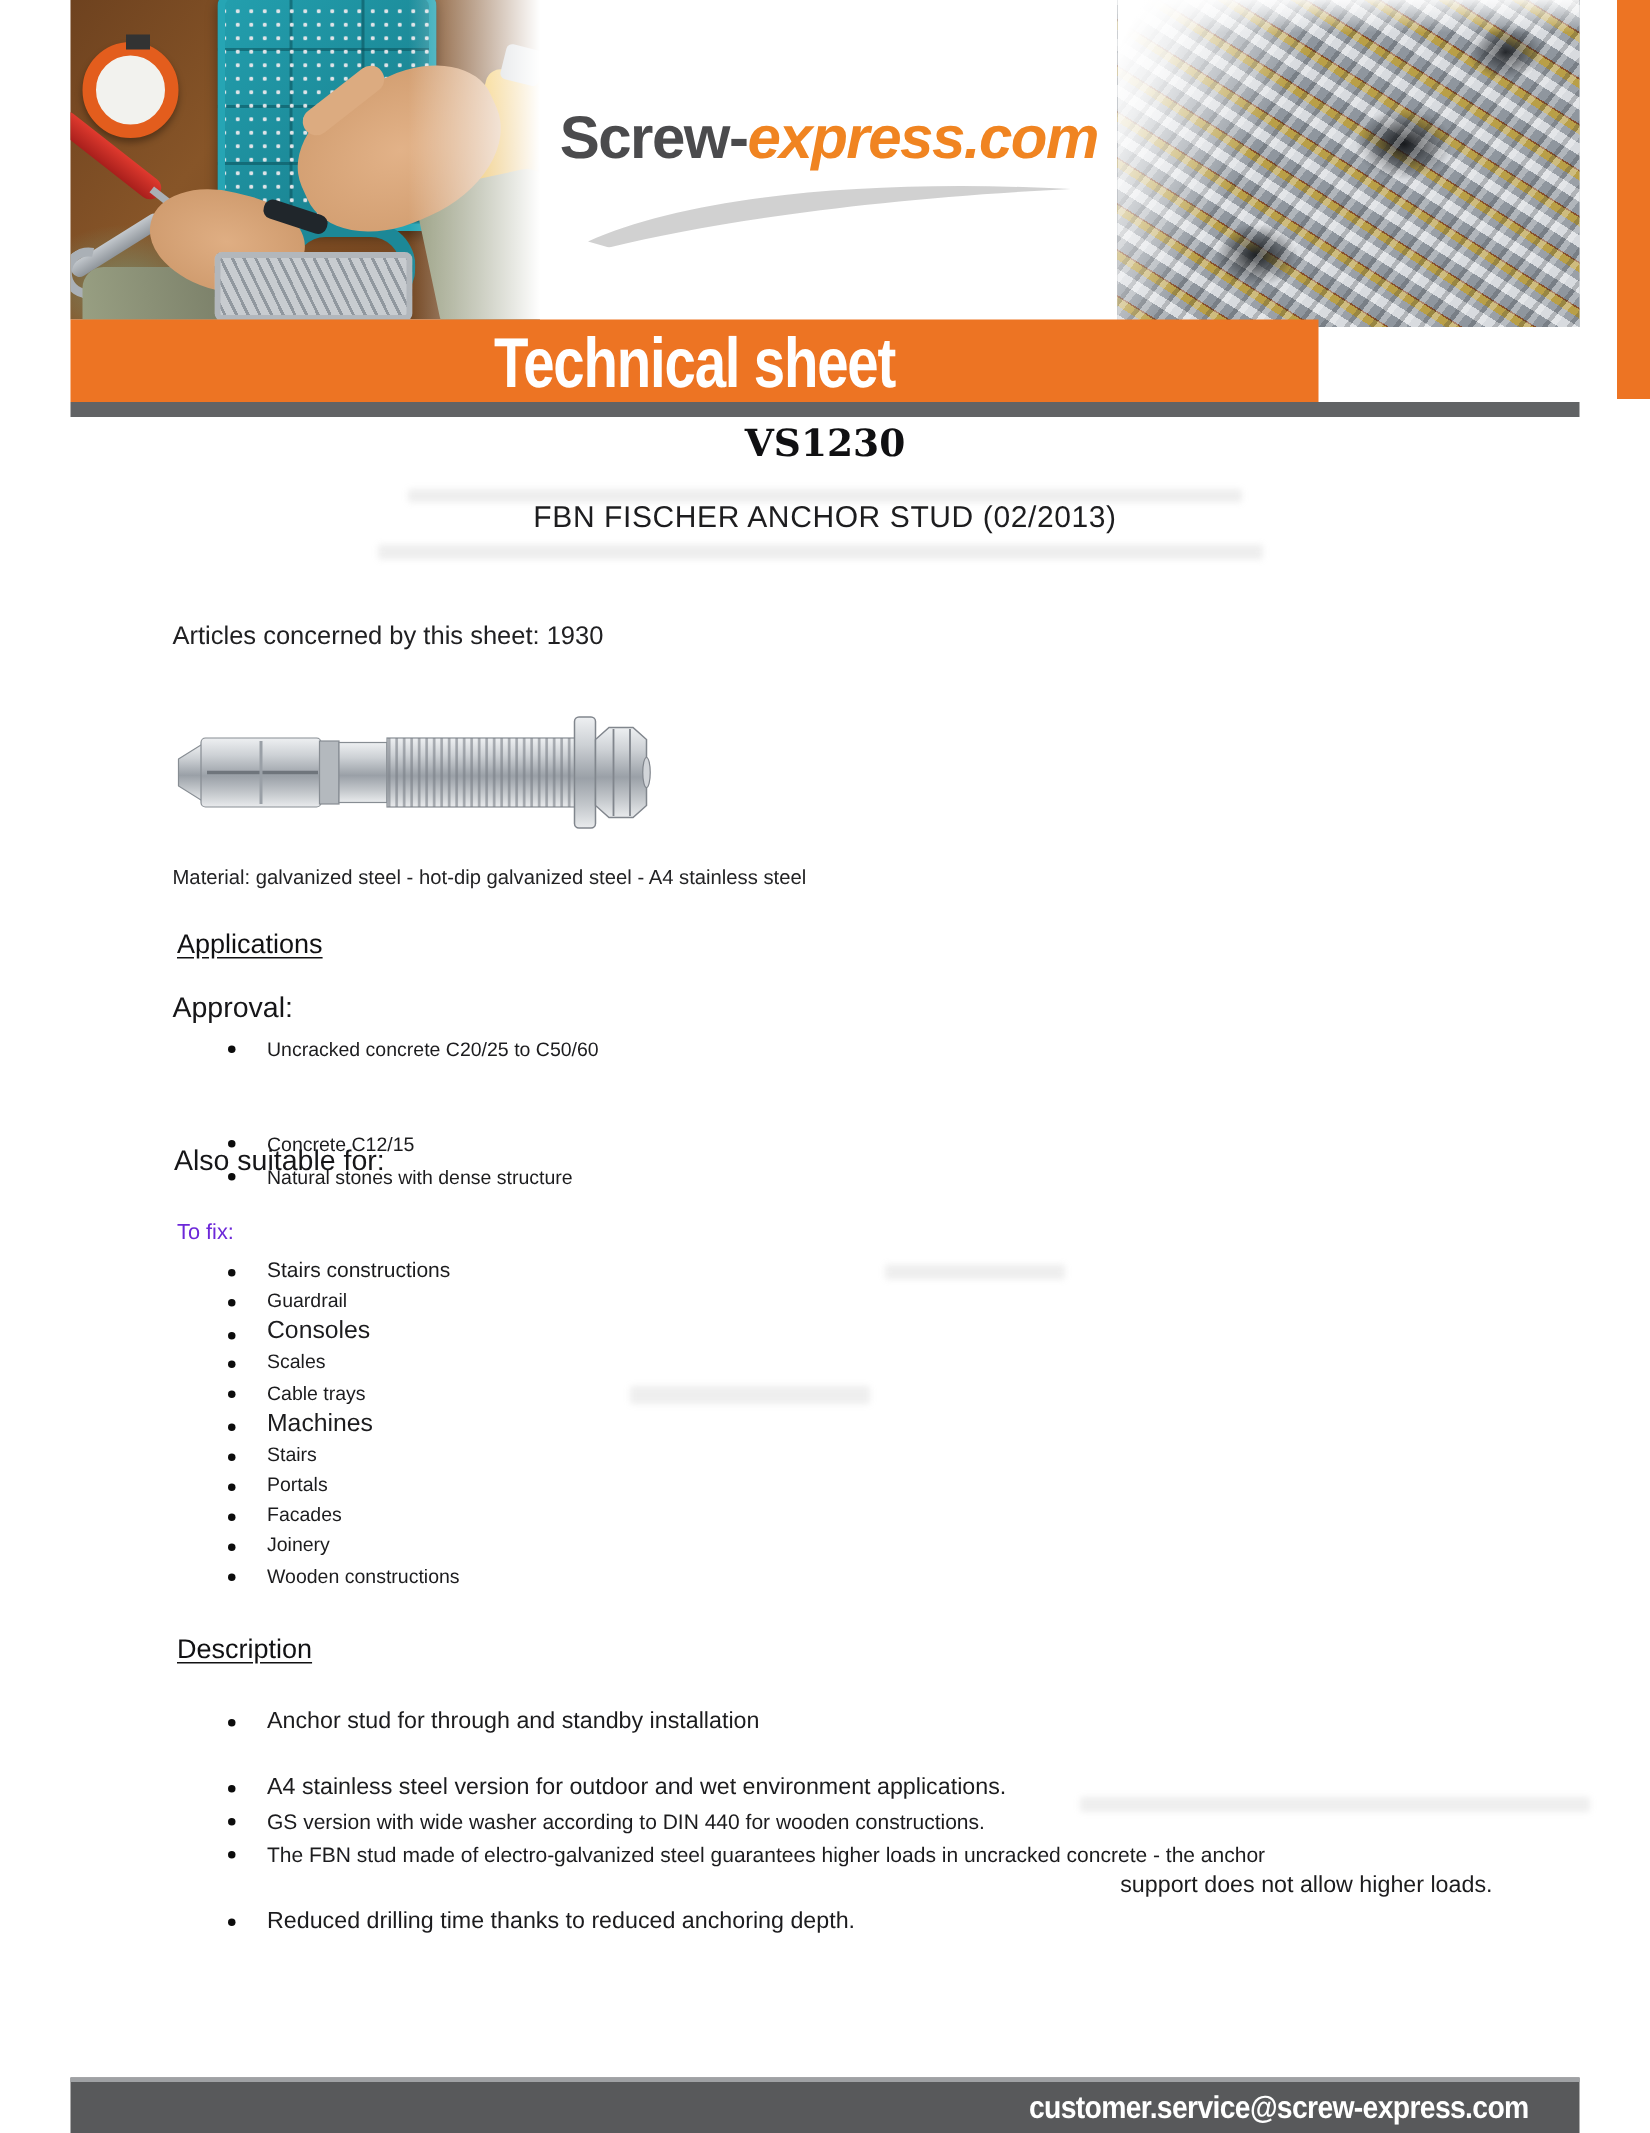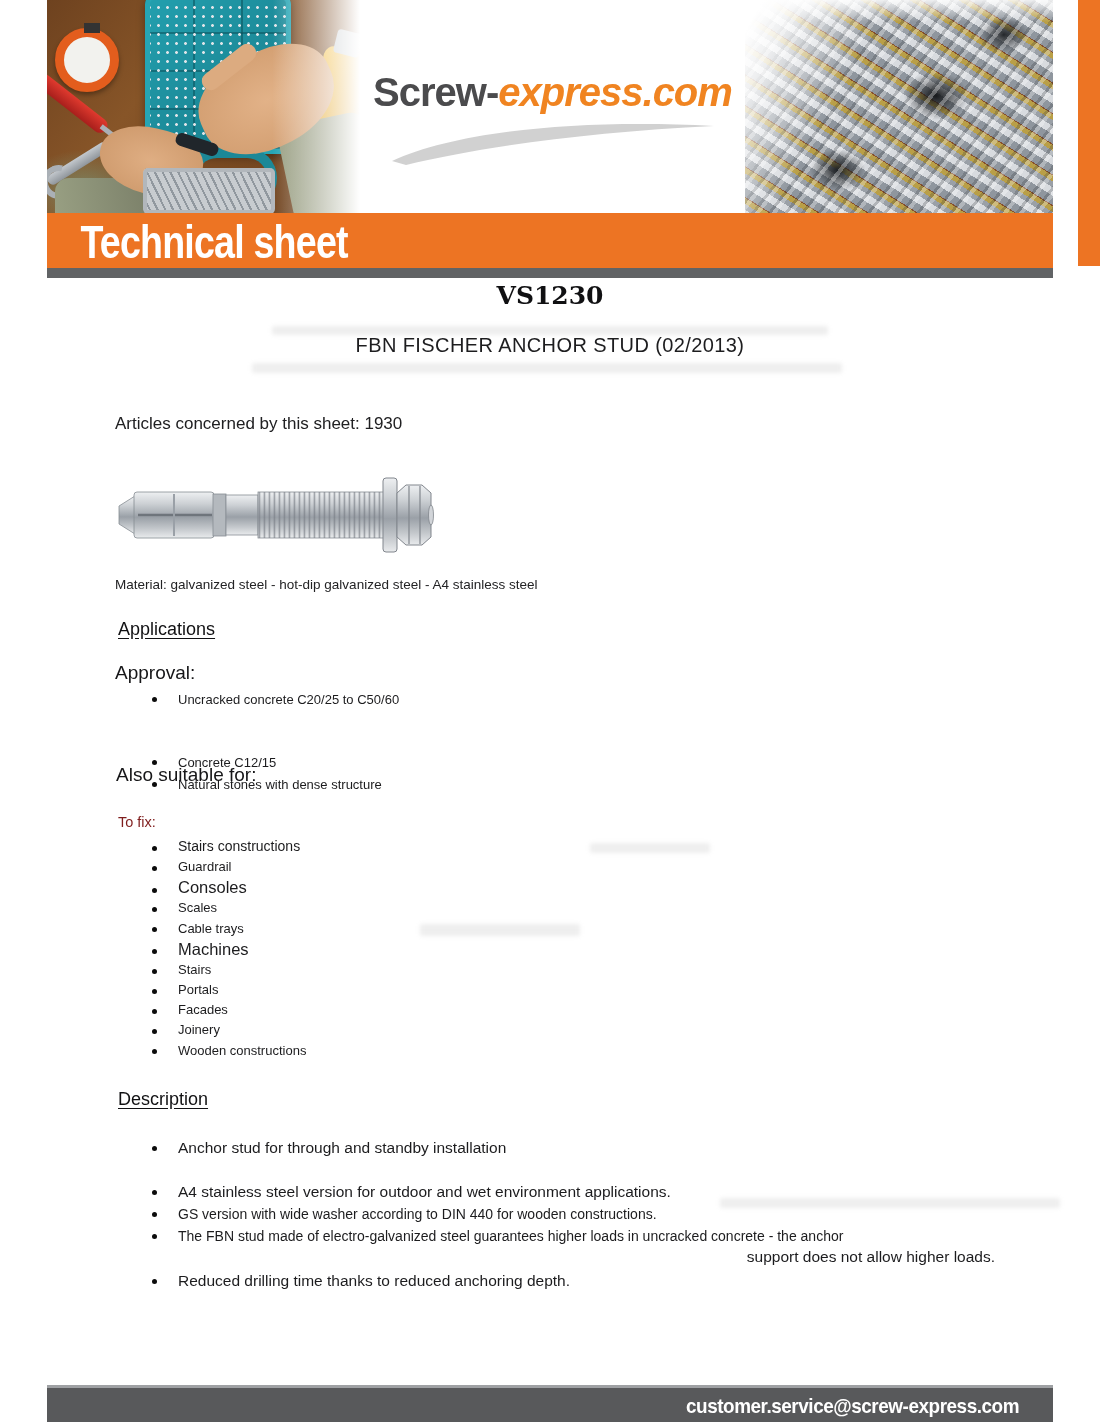--- a/index.html
+++ b/index.html
@@ -49,39 +49,39 @@
   .photo-right::after{content:"";position:absolute;inset:0;background:linear-gradient(118deg,#ffffff 4%,rgba(255,255,255,.85) 12%,rgba(255,255,255,0) 34%),linear-gradient(0deg,rgba(255,255,255,0) 90%,rgba(255,255,255,.85) 100%);}
 
   .logo-wrap{position:absolute;left:360px;top:70px;width:385px;height:110px;text-align:center;}
   .logo-text{font-size:40px;font-weight:bold;letter-spacing:-1px;white-space:nowrap;}
   .logo-gray{color:#4b4b4d;}
   .logo-orange{color:#f08421;font-style:italic;}
   .logo-swoosh{display:block;margin:2px auto 0;}
 
   .edge-strip{position:absolute;left:1078px;top:0;width:22px;height:266px;background:#ed7423;}
 
-  .banner{position:absolute;left:47px;top:213px;width:1006px;height:55px;background:#ed7423;}
+  .banner{position:absolute;left:47px;top:213px;width:832px;height:55px;background:#ed7423;text-align:center;}
   .banner-title{display:inline-block;margin-top:1px;color:#ffffff;font-weight:bold;font-size:47px;line-height:55px;letter-spacing:-1px;transform:scaleX(.8);transform-origin:center;white-space:nowrap;}
   .banner-shadow{position:absolute;left:47px;top:268px;width:1006px;height:10px;background:#616365;}
 
   
   .doc-code{position:absolute;left:0;top:281px;width:1100px;text-align:center;font-family:"DejaVu Serif","Liberation Serif",serif;font-weight:bold;font-size:25px;color:#101012;}
   .doc-title{position:absolute;left:0;top:334px;width:1100px;text-align:center;font-size:20px;letter-spacing:.4px;color:#1d1d1f;}
   .articles-line{position:absolute;left:115px;top:414px;font-size:17px;color:#202022;}
 
   .product-fig{position:absolute;left:116px;top:474px;width:318px;height:82px;margin:0;}
   .material-line{position:absolute;left:115px;top:577px;font-size:13.5px;color:#232325;}
 
   .section-heading{position:absolute;font-size:18px;color:#111113;text-decoration:underline;text-underline-offset:3px;}
   .h-applications{left:118px;top:619px;}
   .h-description{left:118px;top:1089px;}
   .sub-heading{position:absolute;font-size:19px;color:#161618;}
   .h-approval{left:115px;top:662px;}
   .h-also{left:116px;top:764px;}
-  .h-tofix{position:absolute;left:118px;top:814px;font-size:14.5px;color:#7f1d1d;}
+  .h-tofix{position:absolute;left:118px;top:814px;font-size:14.5px;color:#6d28d9;}
 
   .blist{list-style:none;margin:0;padding:0;position:absolute;left:115px;}
   .blist li{position:relative;padding-left:63px;color:#1c1c1e;}
   .blist li::before{content:"";position:absolute;left:37px;top:.52em;width:5px;height:5px;border-radius:50%;background:#0c0c0c;}
   .list-approval{top:690px;}
   .list-approval li{font-size:13px;line-height:19px;}
   .list-also{top:753px;}
   .list-also li{font-size:13px;line-height:19px;margin-bottom:3px;}
   .list-tofix{top:839px;}
   .list-tofix li{font-size:13px;line-height:15px;margin-bottom:5.2px;}

